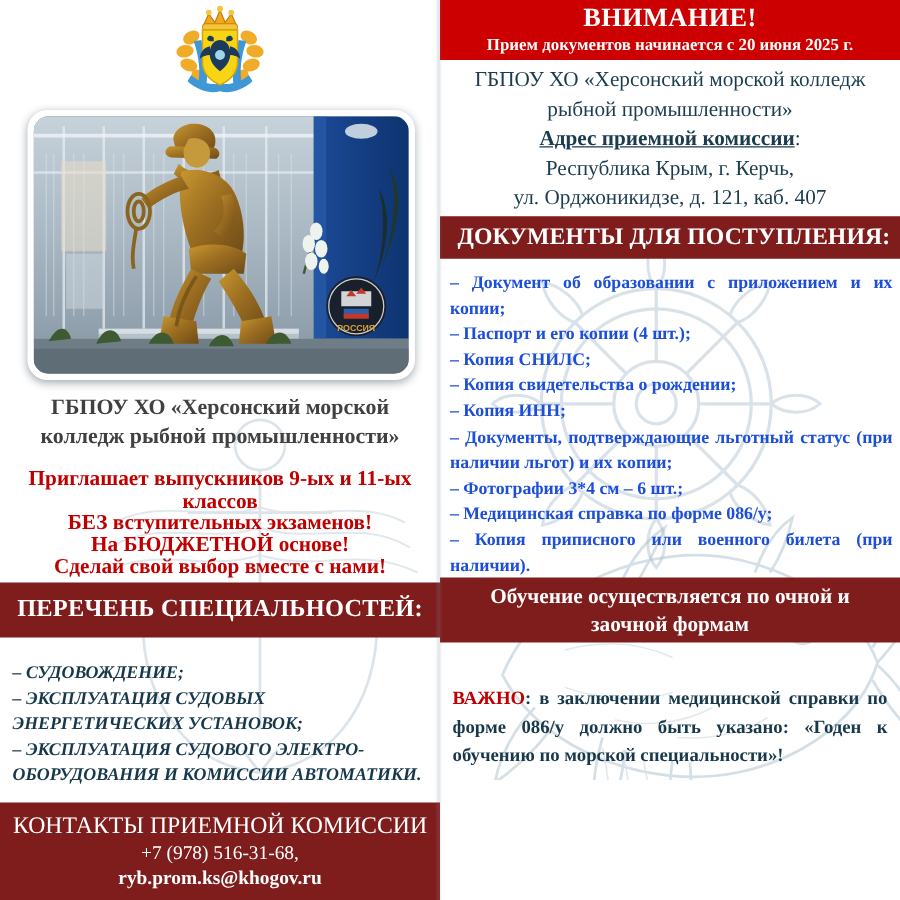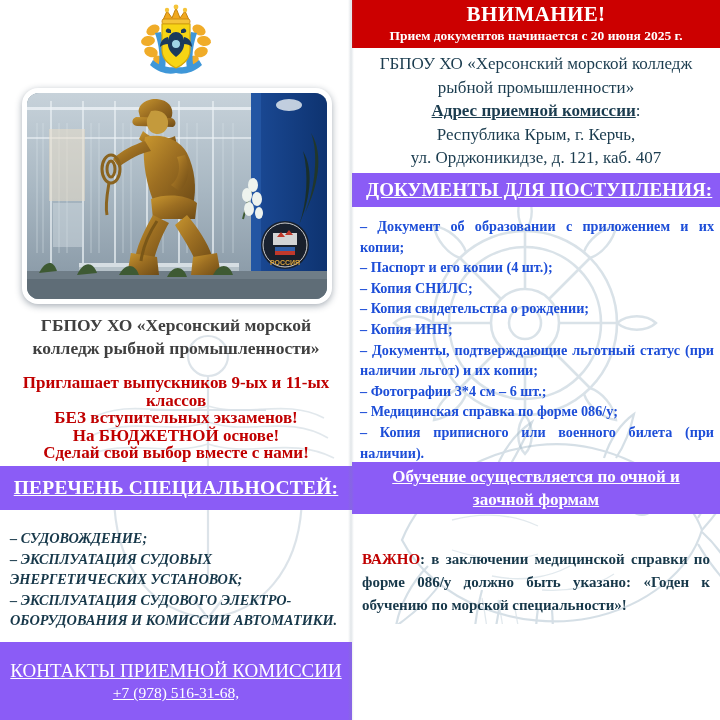--- a/index.html
+++ b/index.html
@@ -126,29 +126,28 @@
     font-weight: bold;
     font-size: 17px;
     line-height: 17.5px;
     color: #c00000;
     z-index: 3;
   }
 
   
   .bar {
     position: absolute;
-    background: #8b5cf6;
+    background: #7f1d1d;
     color: #ffffff;
     font-weight: bold;
     display: flex;
     align-items: center;
     justify-content: center;
     text-align: center;
     z-index: 4;
-    text-decoration: underline;
   }
   .bar-specialties {
     left: 0; top: 466px;
     width: 352px; height: 44px;
     font-size: 19.5px;
     letter-spacing: .2px;
   }
   .bar-forms {
     left: 0; top: 462px;
     width: 368px; height: 52px;
@@ -493,20 +492,21 @@
 
     <div class="specialties">
       <div>– СУДОВОЖДЕНИЕ;</div>
       <div>–  ЭКСПЛУАТАЦИЯ СУДОВЫХ ЭНЕРГЕТИЧЕСКИХ УСТАНОВОК;</div>
       <div>– ЭКСПЛУАТАЦИЯ СУДОВОГО ЭЛЕКТРО-ОБОРУДОВАНИЯ И КОМИССИИ АВТОМАТИКИ.</div>
     </div>
 
     <div class="bar bar-contacts">
       <div class="contacts-title">КОНТАКТЫ ПРИЕМНОЙ КОМИССИИ</div>
       <div class="contacts-phone">+7 (978) 516-31-68,</div>
+      <div class="contacts-mail">ryb.prom.ks@khogov.ru</div>
     </div>
   </div>
 
   <div class="col-right">
 
     <svg class="wm wm-wheel" viewBox="0 0 290 290">
       <g fill="none" stroke="#9db4c4" stroke-width="2.6">
         <circle cx="145" cy="145" r="92"></circle>
         <circle cx="145" cy="145" r="76"></circle>
         <circle cx="145" cy="145" r="34"></circle>

